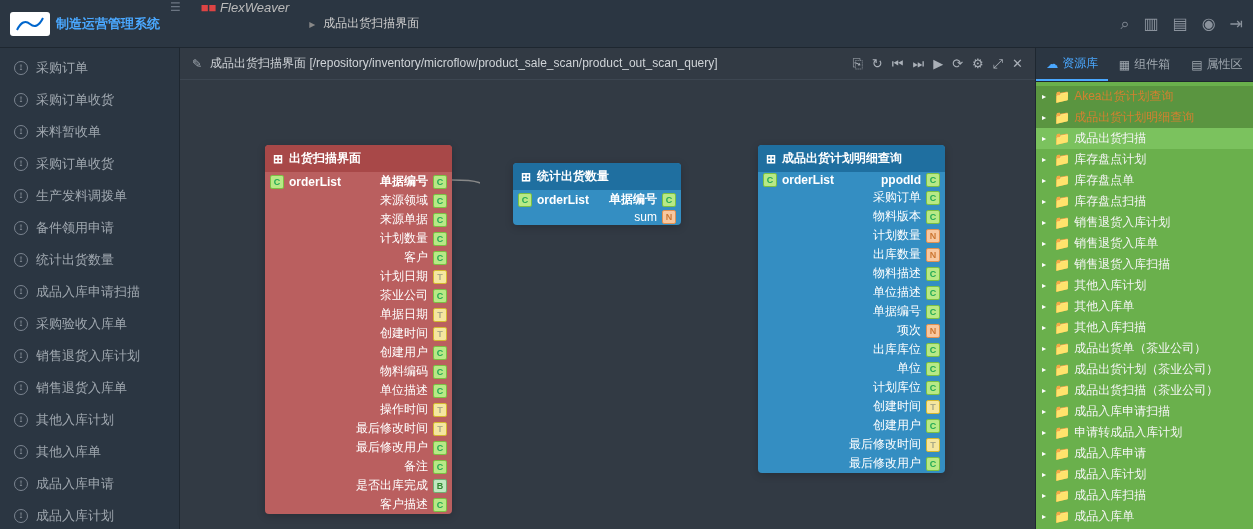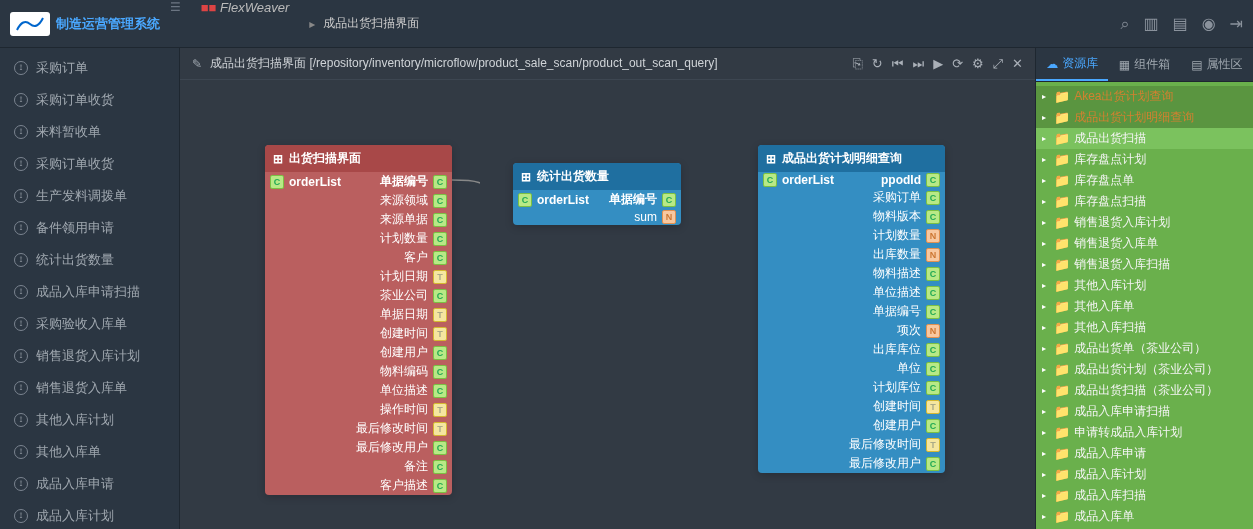--- a/index.html
+++ b/index.html
@@ -267,20 +267,26 @@
             </div>
             <div class="node-row">
               <span style="width:16px"></span>
               <span style="flex:1"></span>
               <span class="lbl">备注</span>
               <span class="port c">C</span>
             </div>
             <div class="node-row">
               <span style="width:16px"></span>
               <span style="flex:1"></span>
+              <span class="lbl">是否出库完成</span>
+              <span class="port b">B</span>
+            </div>
+            <div class="node-row">
+              <span style="width:16px"></span>
+              <span style="flex:1"></span>
               <span class="lbl">客户描述</span>
               <span class="port c">C</span>
             </div>
           </div>
         </div>
         <div class="node node-blue" style="left: 333px; top: 83px; width: 168px;">
           <div class="node-header">
             <span>⊞</span>
             <span>统计出货数量</span>
           </div>

